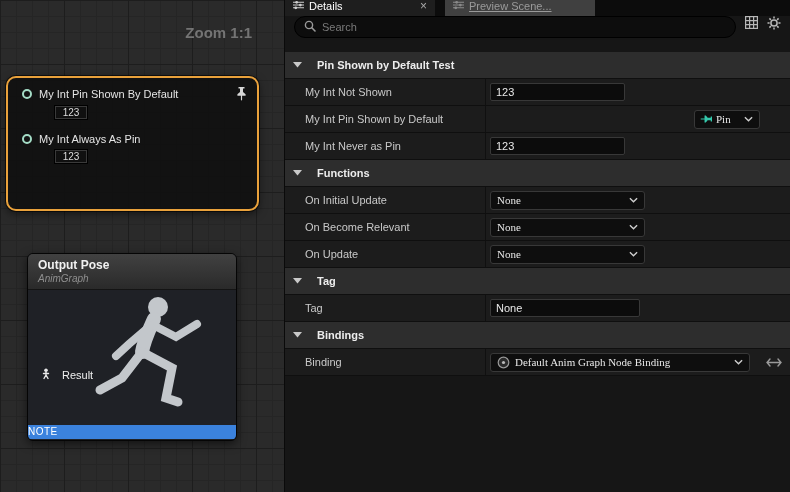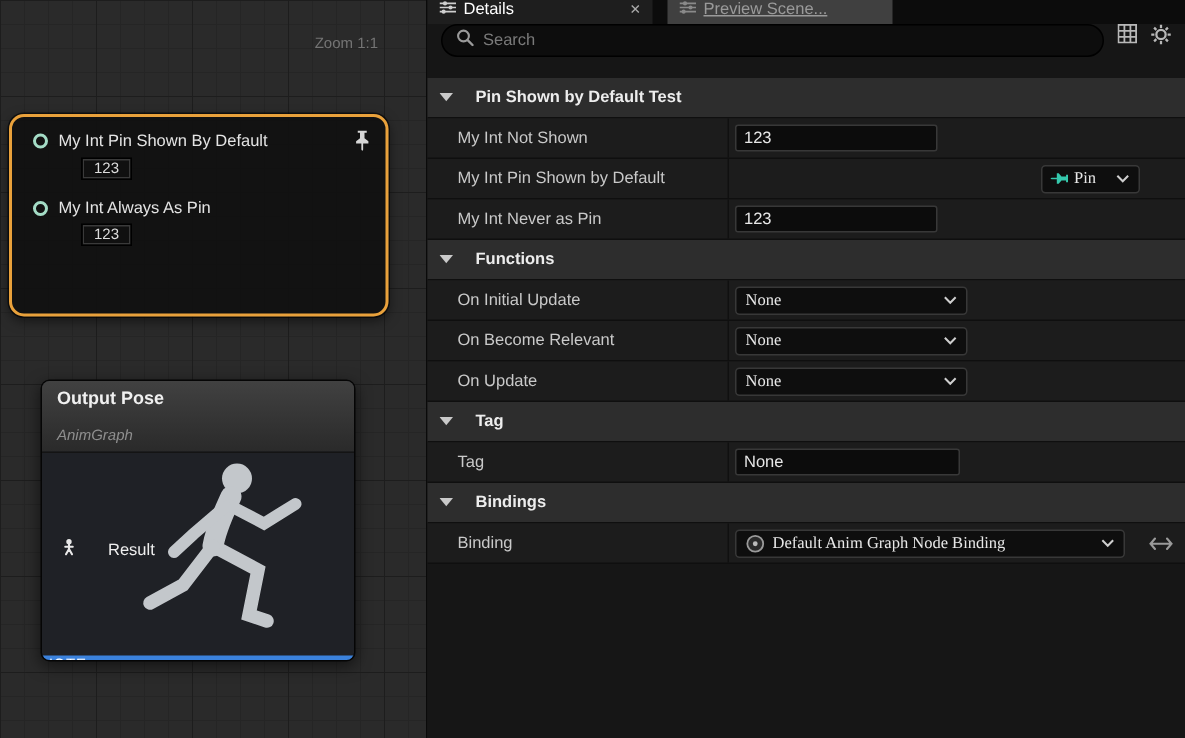--- a/index.html
+++ b/index.html
@@ -12,21 +12,21 @@
     position:absolute; left:0; top:0; width:285px; height:492px;
     background-color:#2a2a2a;
     background-image:
       linear-gradient(#1d1d1d 1px, transparent 1px),
       linear-gradient(90deg, #1d1d1d 1px, transparent 1px),
       linear-gradient(#252525 1px, transparent 1px),
       linear-gradient(90deg, #252525 1px, transparent 1px);
     background-size:64px 64px, 64px 64px, 16px 16px, 16px 16px;
     border-right:1px solid #0a0a0a;
   }
-  .zoom-label { position:absolute; top:24px; right:32px; font-size:10px; font-weight:normal; color:#747474; }
+  .zoom-label { position:absolute; top:24px; right:32px; font-size:15px; font-weight:bold; color:#747474; }
 
   .node1 {
     position:absolute; left:6px; top:76px; width:253px; height:135px;
     border:2px solid #e9a13b; border-radius:10px;
     background:rgba(16,16,16,0.93);
     box-shadow:0 0 0 1px rgba(0,0,0,.6), 0 3px 8px rgba(0,0,0,.5);
     overflow:hidden;
   }
   .n1-header { height:22px; background:linear-gradient(#474747,#2e2e2e);
     border-bottom:1px solid #1a1a1a; color:#c6c6c6; font-size:11px;
@@ -41,24 +41,24 @@
     border:1px solid #000; box-shadow:inset 0 0 0 1px #3a3a3a; color:#dddddd;
     font-size:10px; text-align:center; font-family:"Liberation Sans", sans-serif; }
 
   .node2 {
     position:absolute; left:27px; top:253px; width:210px; height:188px;
     background:#1f2126; border:1px solid #050505; border-radius:6px;
     box-shadow:0 3px 10px rgba(0,0,0,.55); overflow:hidden;
   }
   .n2-header { padding:4px 10px 5px; background:linear-gradient(#414141,#2a2a2a); border-bottom:1px solid #141414; }
   .n2-title { font-size:12px; font-weight:bold; color:#f0f0f0; }
-  .n2-sub { font-size:10px; font-style:italic; color:#8f8f8f; margin-top:13px; }
+  .n2-sub { font-size:10px; font-style:italic; color:#8f8f8f; margin-top:1px; }
   .n2-body { position:relative; height:calc(100% - 37px); }
   .mannequin { position:absolute; left:52px; top:2px; }
-  .result-pin { position:absolute; left:12px; top:56px; display:flex; align-items:center; gap:20px; }
+  .result-pin { position:absolute; left:12px; top:76px; display:flex; align-items:center; gap:10px; }
   .result-pin span.lbl { font-size:11px; color:#efefef; }
   .note-bar { position:absolute; left:0; right:0; bottom:0; height:14px;
     background:#3b82dd; color:#ffffff; font-size:10px; line-height:14px;
     letter-spacing:.5px; }
 
   
   .details-pane { position:absolute; left:285px; top:0; width:505px; height:492px; background:#161616; }
   .tabbar { height:16px; background:#0c0c0c; display:flex; align-items:stretch; }
   .tab { display:flex; align-items:flex-start; gap:5px; padding:0 8px; font-size:11px; flex:none; }
   .tab.active { width:150px; background:#1e1e1e; color:#ffffff; }

